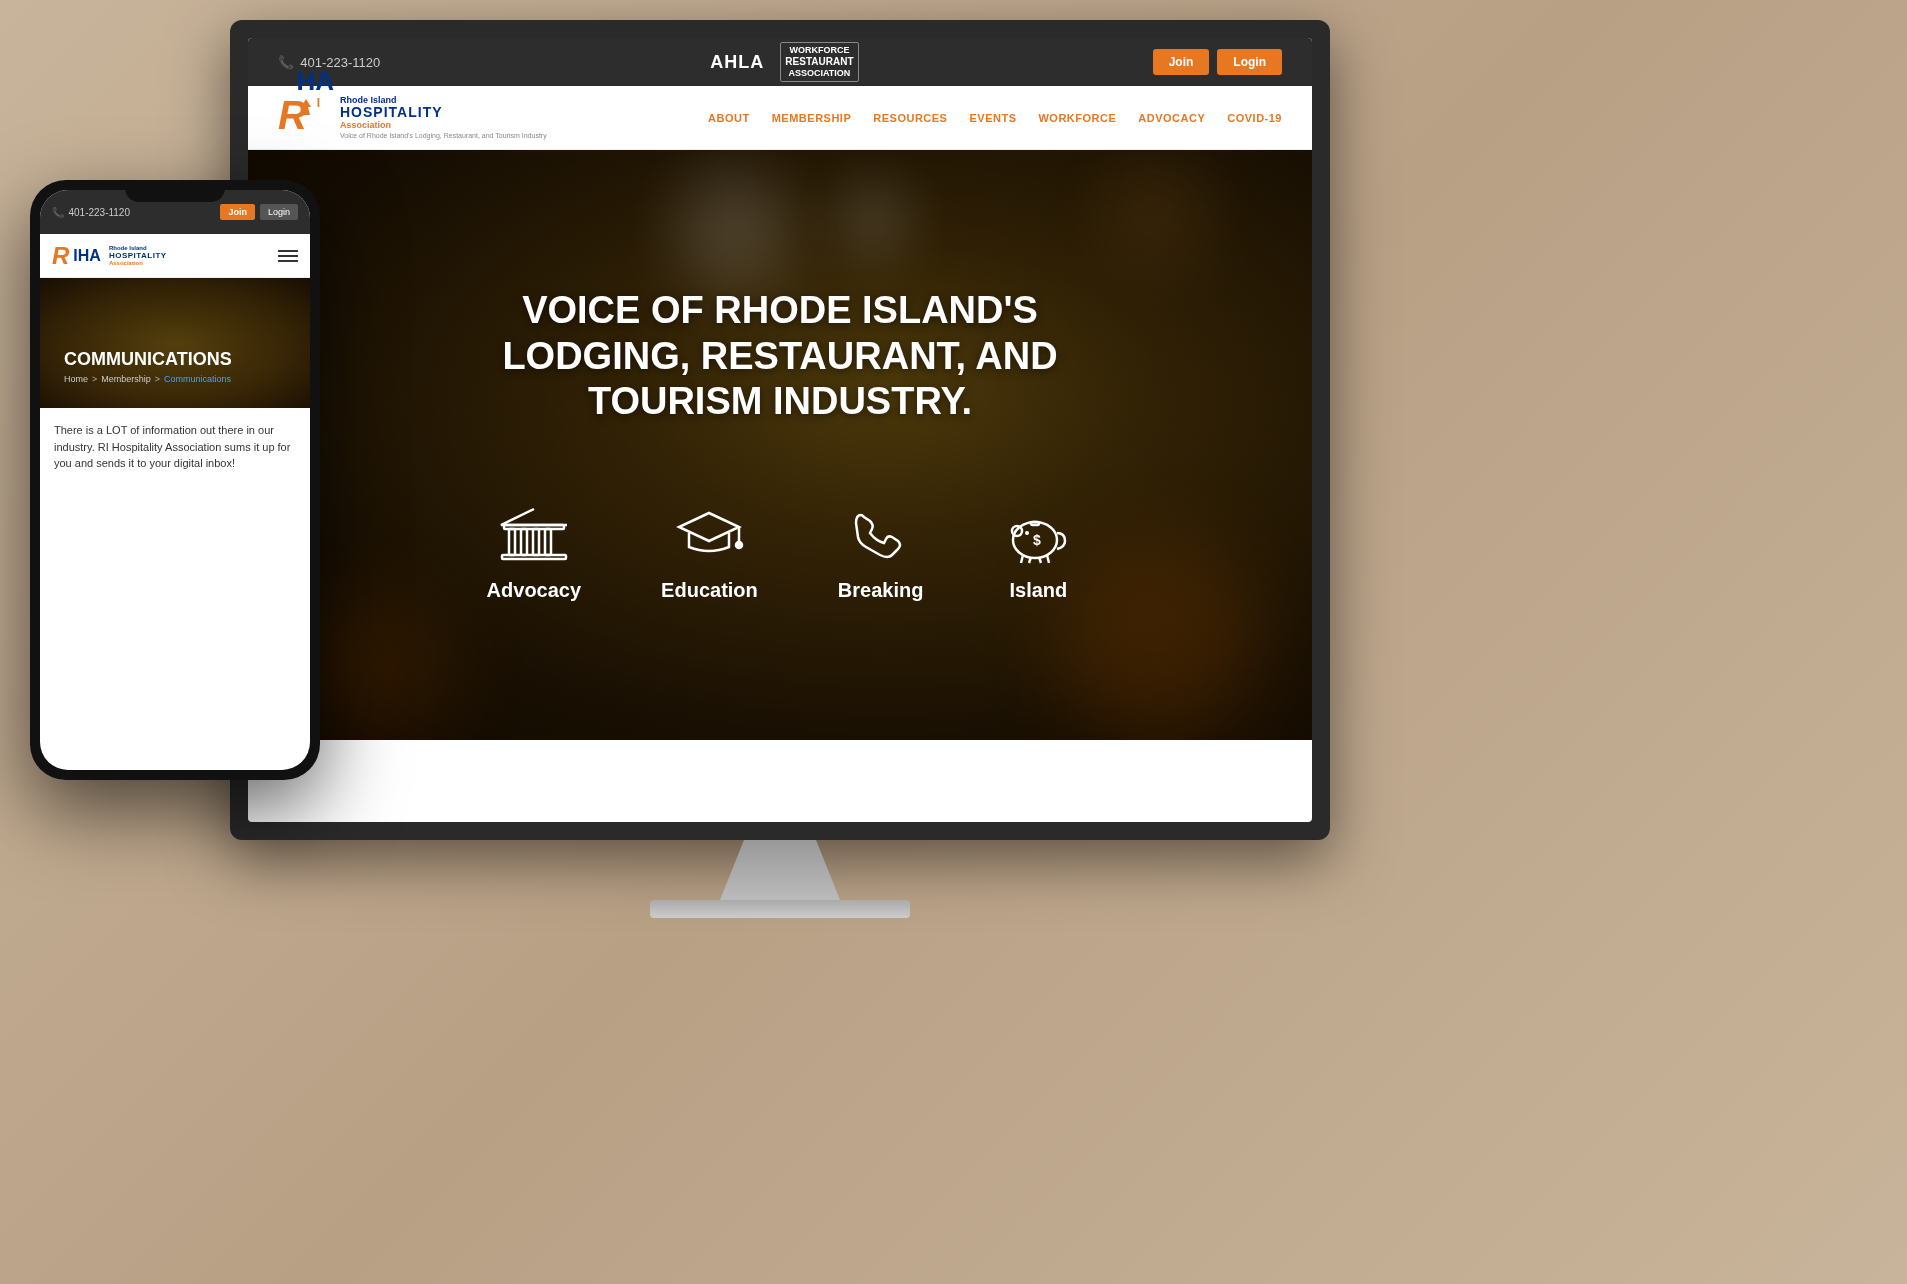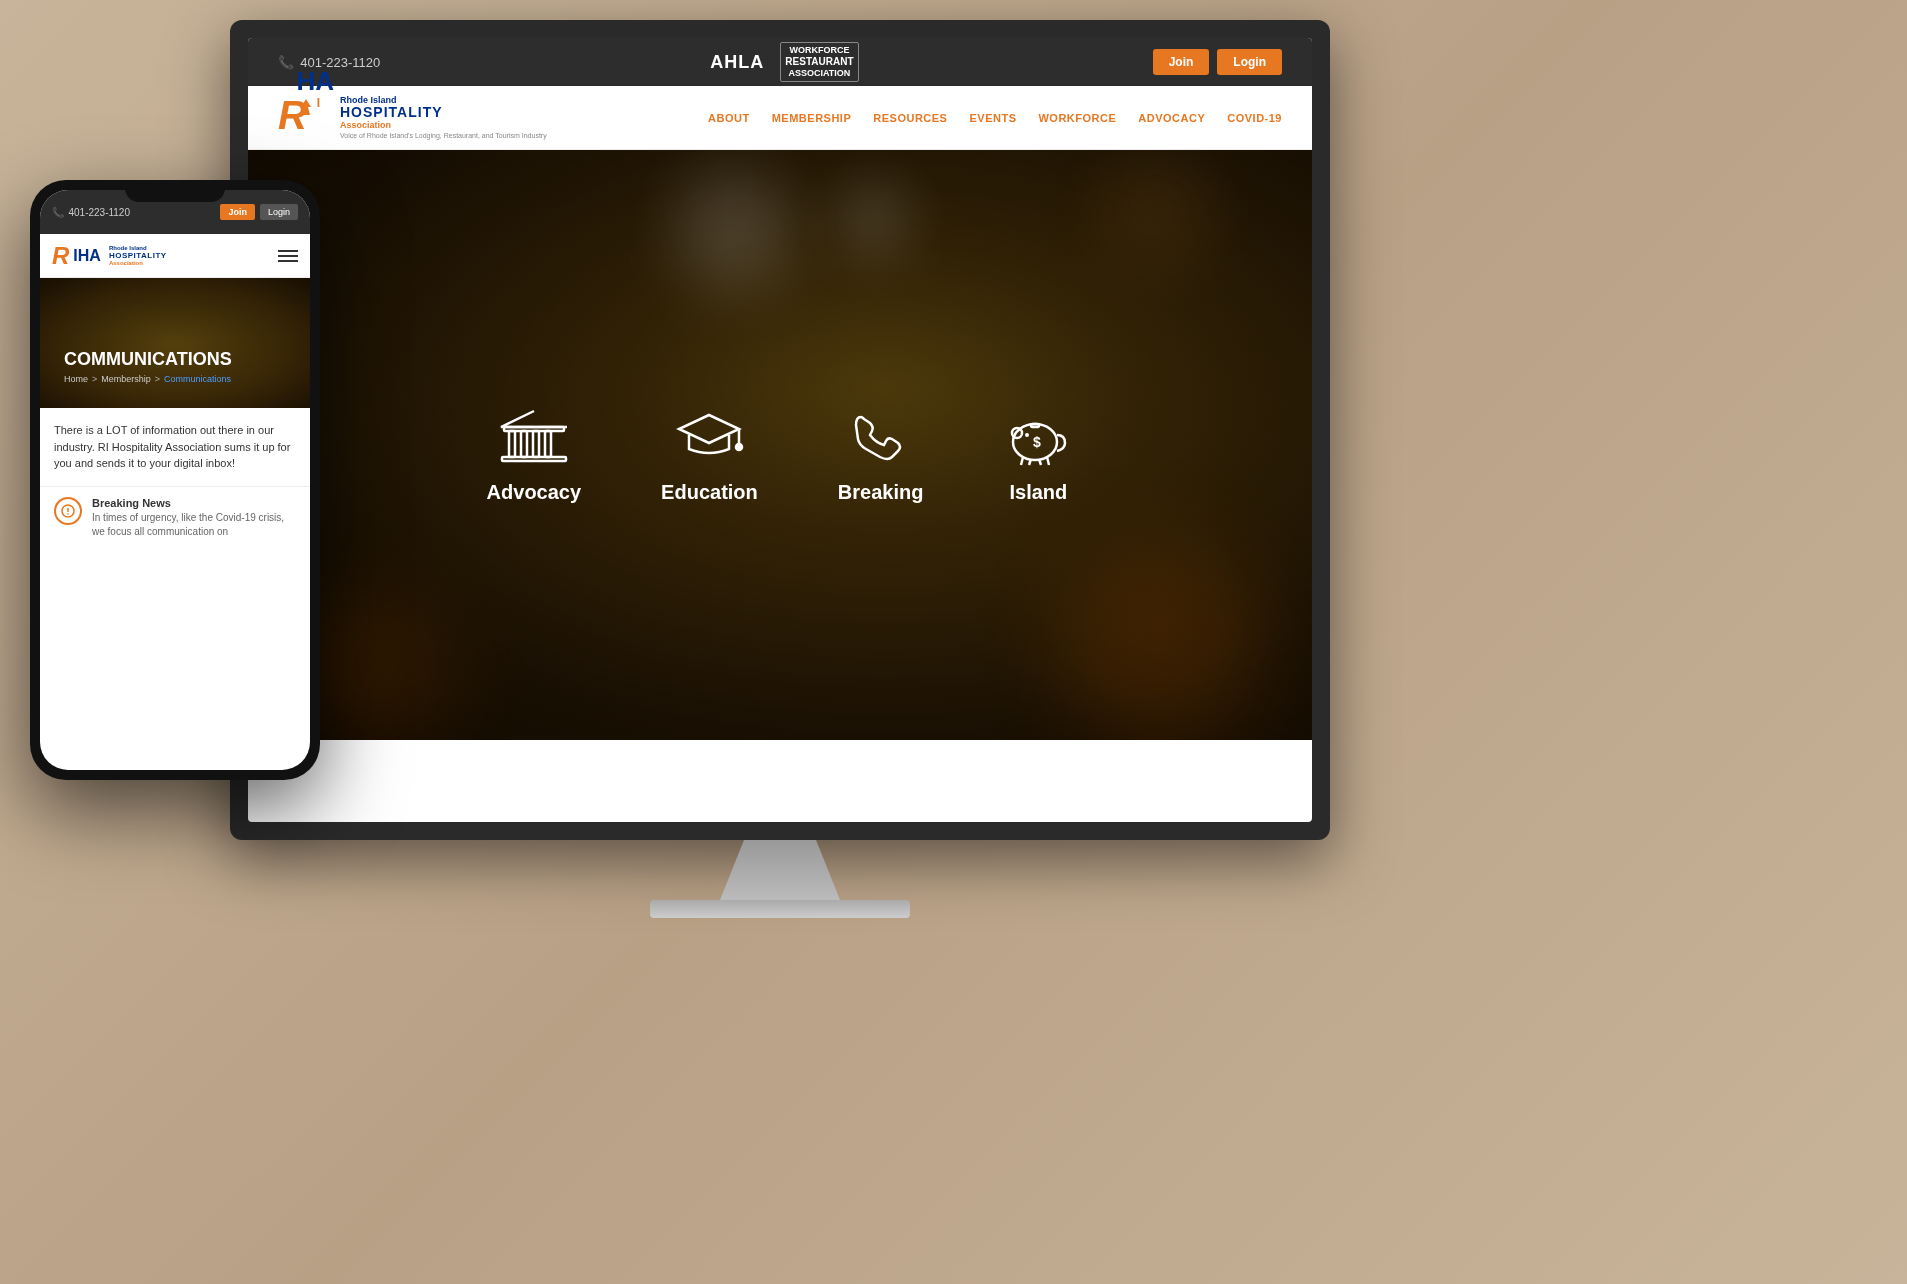--- a/index.html
+++ b/index.html
@@ -529,20 +529,21 @@
           <div class="hero-bg">
 
             <div class="bokeh">
               <div class="bokeh-light" style="width:120px;height:120px;background:#fff;top:20px;left:40%;opacity:0.15;filter:blur(30px);"></div>
               <div class="bokeh-light" style="width:80px;height:80px;background:#fff;top:30px;left:55%;opacity:0.12;filter:blur(25px);"></div>
               <div class="bokeh-light" style="width:100px;height:100px;background:#ffaa44;top:10px;right:10%;opacity:0.1;filter:blur(35px);"></div>
               <div class="bokeh-light" style="width:200px;height:200px;background:#663300;bottom:0;right:5%;opacity:0.4;filter:blur(40px);"></div>
               <div class="bokeh-light" style="width:150px;height:150px;background:#663300;bottom:0;left:5%;opacity:0.3;filter:blur(40px);"></div>
             </div>
 
+            <h1 class="hero-title">VOICE OF RHODE ISLAND'S LODGING, RESTAURANT, AND TOURISM INDUSTRY.</h1>
 
             <div class="hero-icons">
 
               <div class="hero-icon-item">
                 <svg viewBox="0 0 70 60" fill="none" stroke="#fff" stroke-width="2.5">
 
                   <rect x="5" y="20" width="60" height="4" rx="1"></rect>
                   <rect x="10" y="24" width="6" height="26" rx="1"></rect>
                   <rect x="22" y="24" width="6" height="26" rx="1"></rect>
                   <rect x="34" y="24" width="6" height="26" rx="1"></rect>
@@ -647,30 +648,17 @@
             <span class="sep">&gt;</span>
             <span class="current">Communications</span>
           </div>
         </div>
       </div>
 
       <div class="phone-content">
         <p>There is a LOT of information out there in our industry. RI Hospitality Association sums it up for you and sends it to your digital inbox!</p>
       </div>
 
-      <div class="phone-breaking">
-        <div class="breaking-icon">
-          <svg width="14" height="14" viewBox="0 0 14 14">
-            <circle cx="7" cy="7" r="6" stroke="#e87722" stroke-width="1.5" fill="none"></circle>
-            <line x1="7" y1="4" x2="7" y2="8" stroke="#e87722" stroke-width="1.5"></line>
-            <circle cx="7" cy="10" r="0.8" fill="#e87722"></circle>
-          </svg>
-        </div>
-        <div class="breaking-content">
-          <div class="breaking-title">Breaking News</div>
-          <div class="breaking-text">In times of urgency, like the Covid-19 crisis, we focus all communication on</div>
-        </div>
-      </div>
 
     </div>
   </div>
 
 </div>
 
 </body></html>

